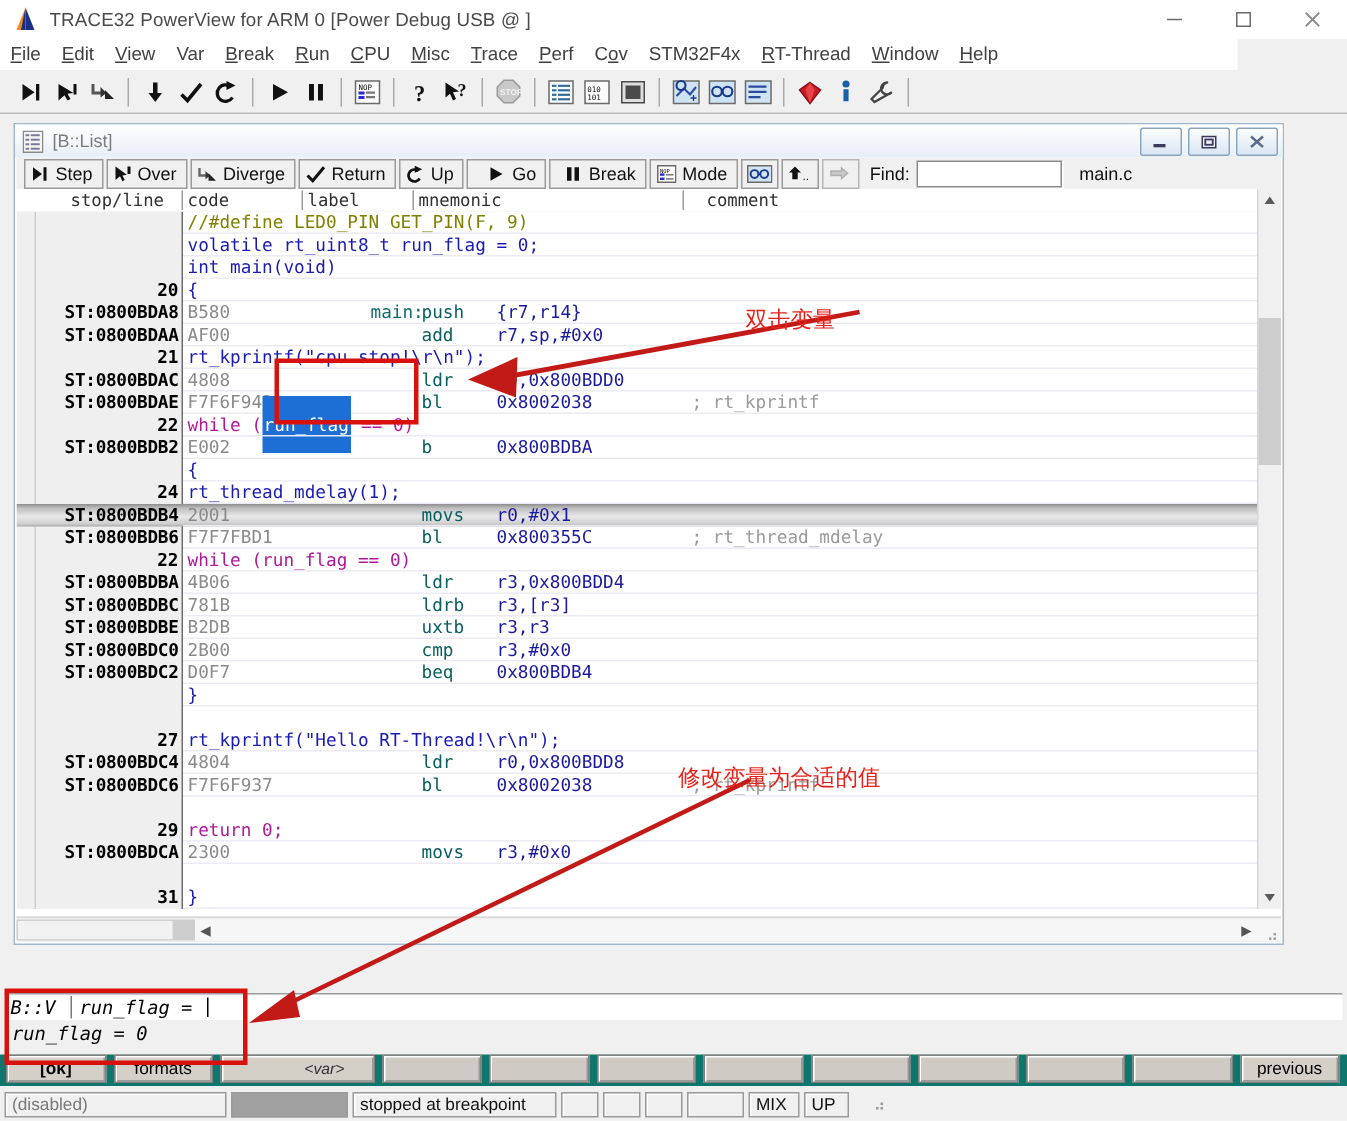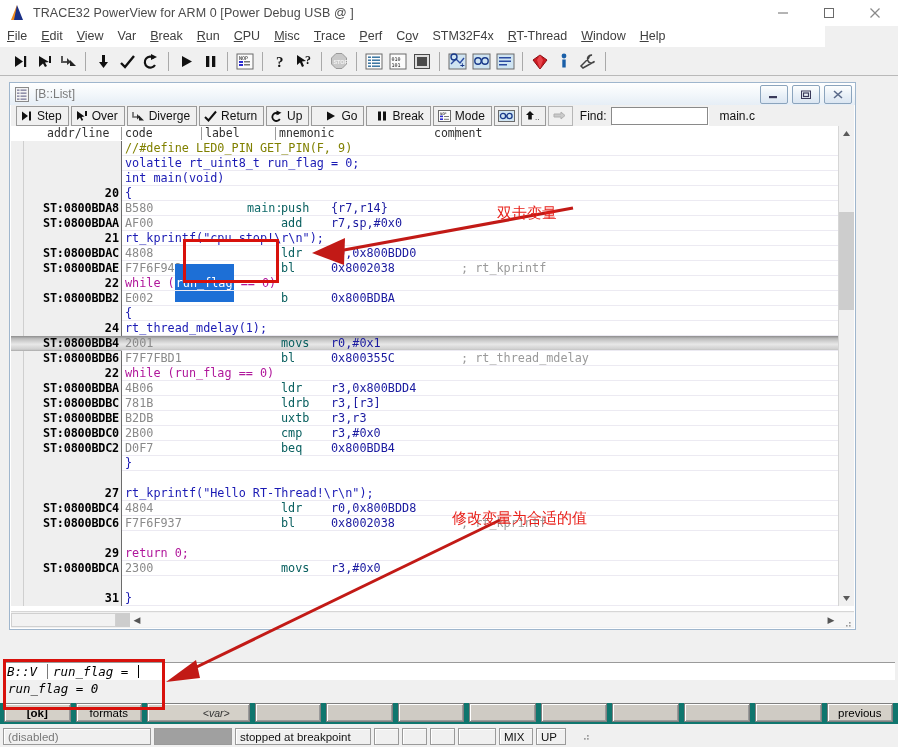--- a/index.html
+++ b/index.html
@@ -588,29 +588,29 @@
                 <path d="M2,4 L9,4 L9,2 L13,5.5 L9,9 L9,7 L2,7 z" fill="#cacaca" stroke="#b0b0b0"></path>
               </svg>
             </span>
         </div>
         <span class="findlbl">Find:</span>
         <div class="findbox"></div>
         <span class="fname">main.c</span>
       </div>
 
       <div class="colhdr">
-        <span style="left:36px;">addr/line</span>
+        <span style="left:36px;">stop/line</span>
         <span class="vbar" style="left:110px;"></span>
         <span style="left:114px;">code</span>
         <span class="vbar" style="left:190px;"></span>
         <span style="left:194px;">label</span>
         <span class="vbar" style="left:264px;"></span>
         <span style="left:268px;">mnemonic</span>
         <span class="vbar" style="left:444px;"></span>
-        <span style="left:423px;">comment</span>
+        <span style="left:460px;">comment</span>
       </div>
 
       <div class="codewrap">
         <div class="gutter"></div>
         <div class="addrbg"></div>
         <div class="vsep"></div>
         <div class="rows" id="rows">
             <div class="row">
               <span class="num"></span>
               <span class="src"><span class="cmtc">//#define LED0_PIN        GET_PIN(F, 9)</span></span>

